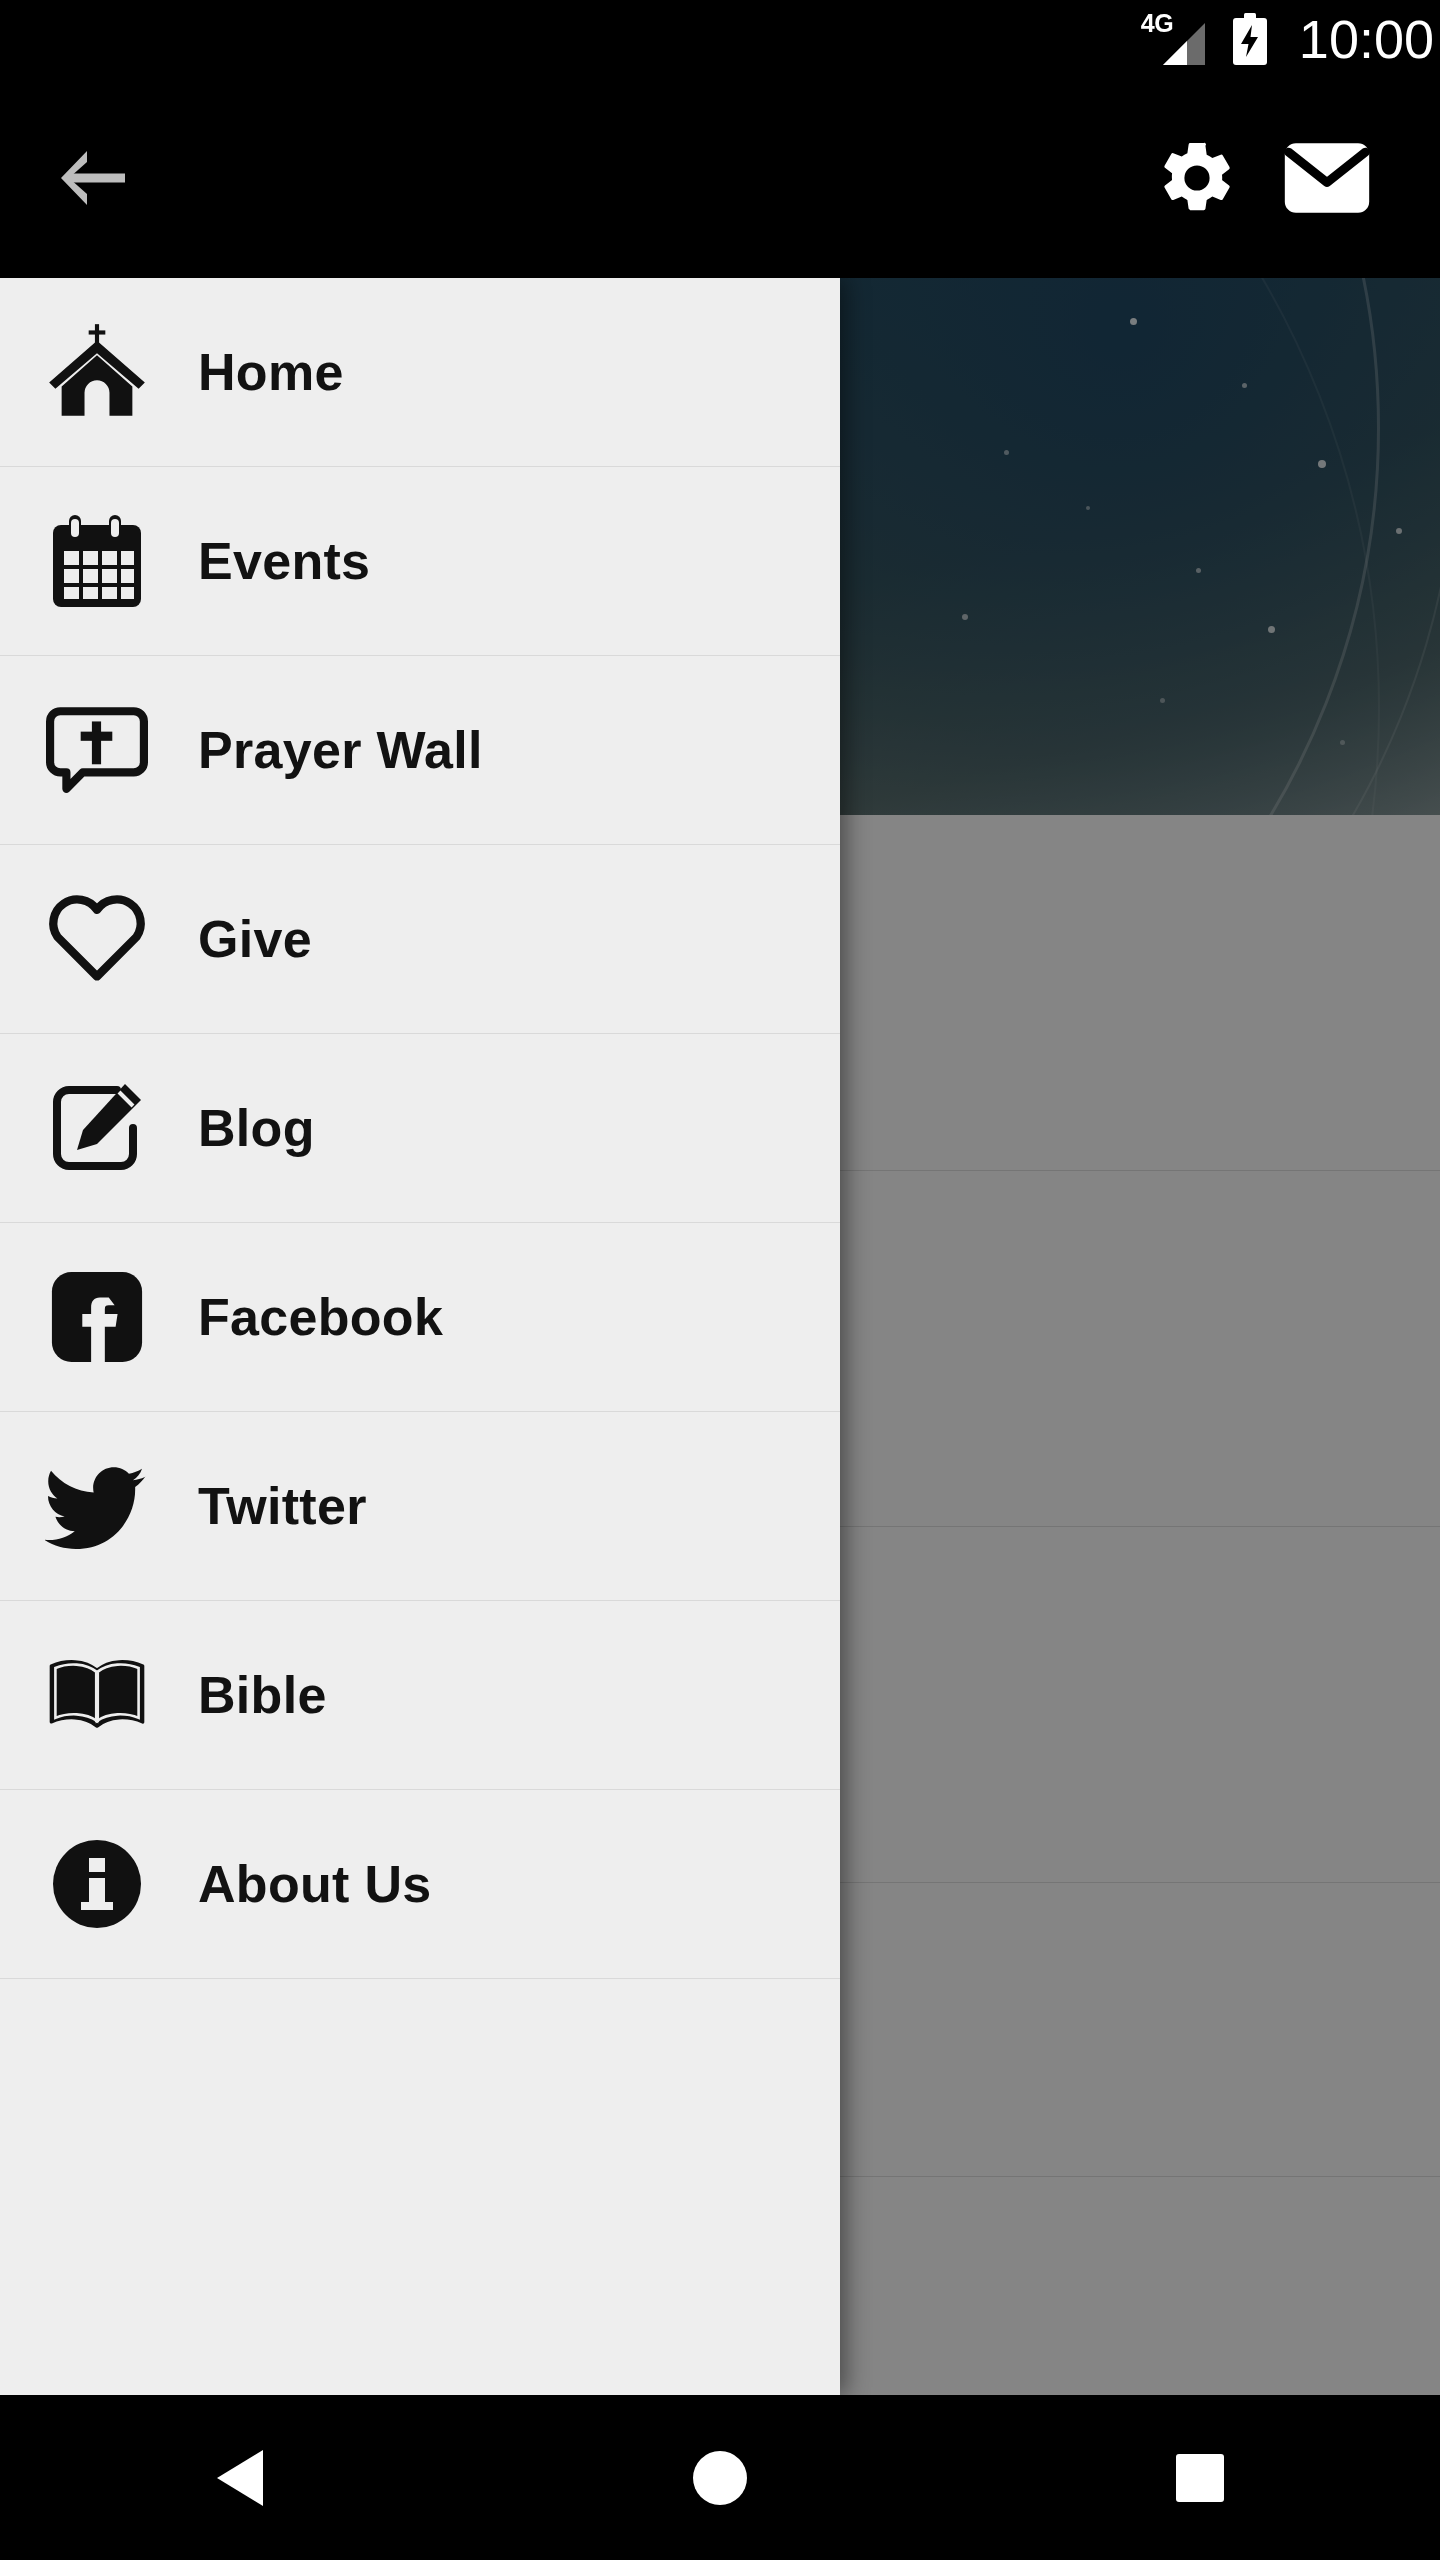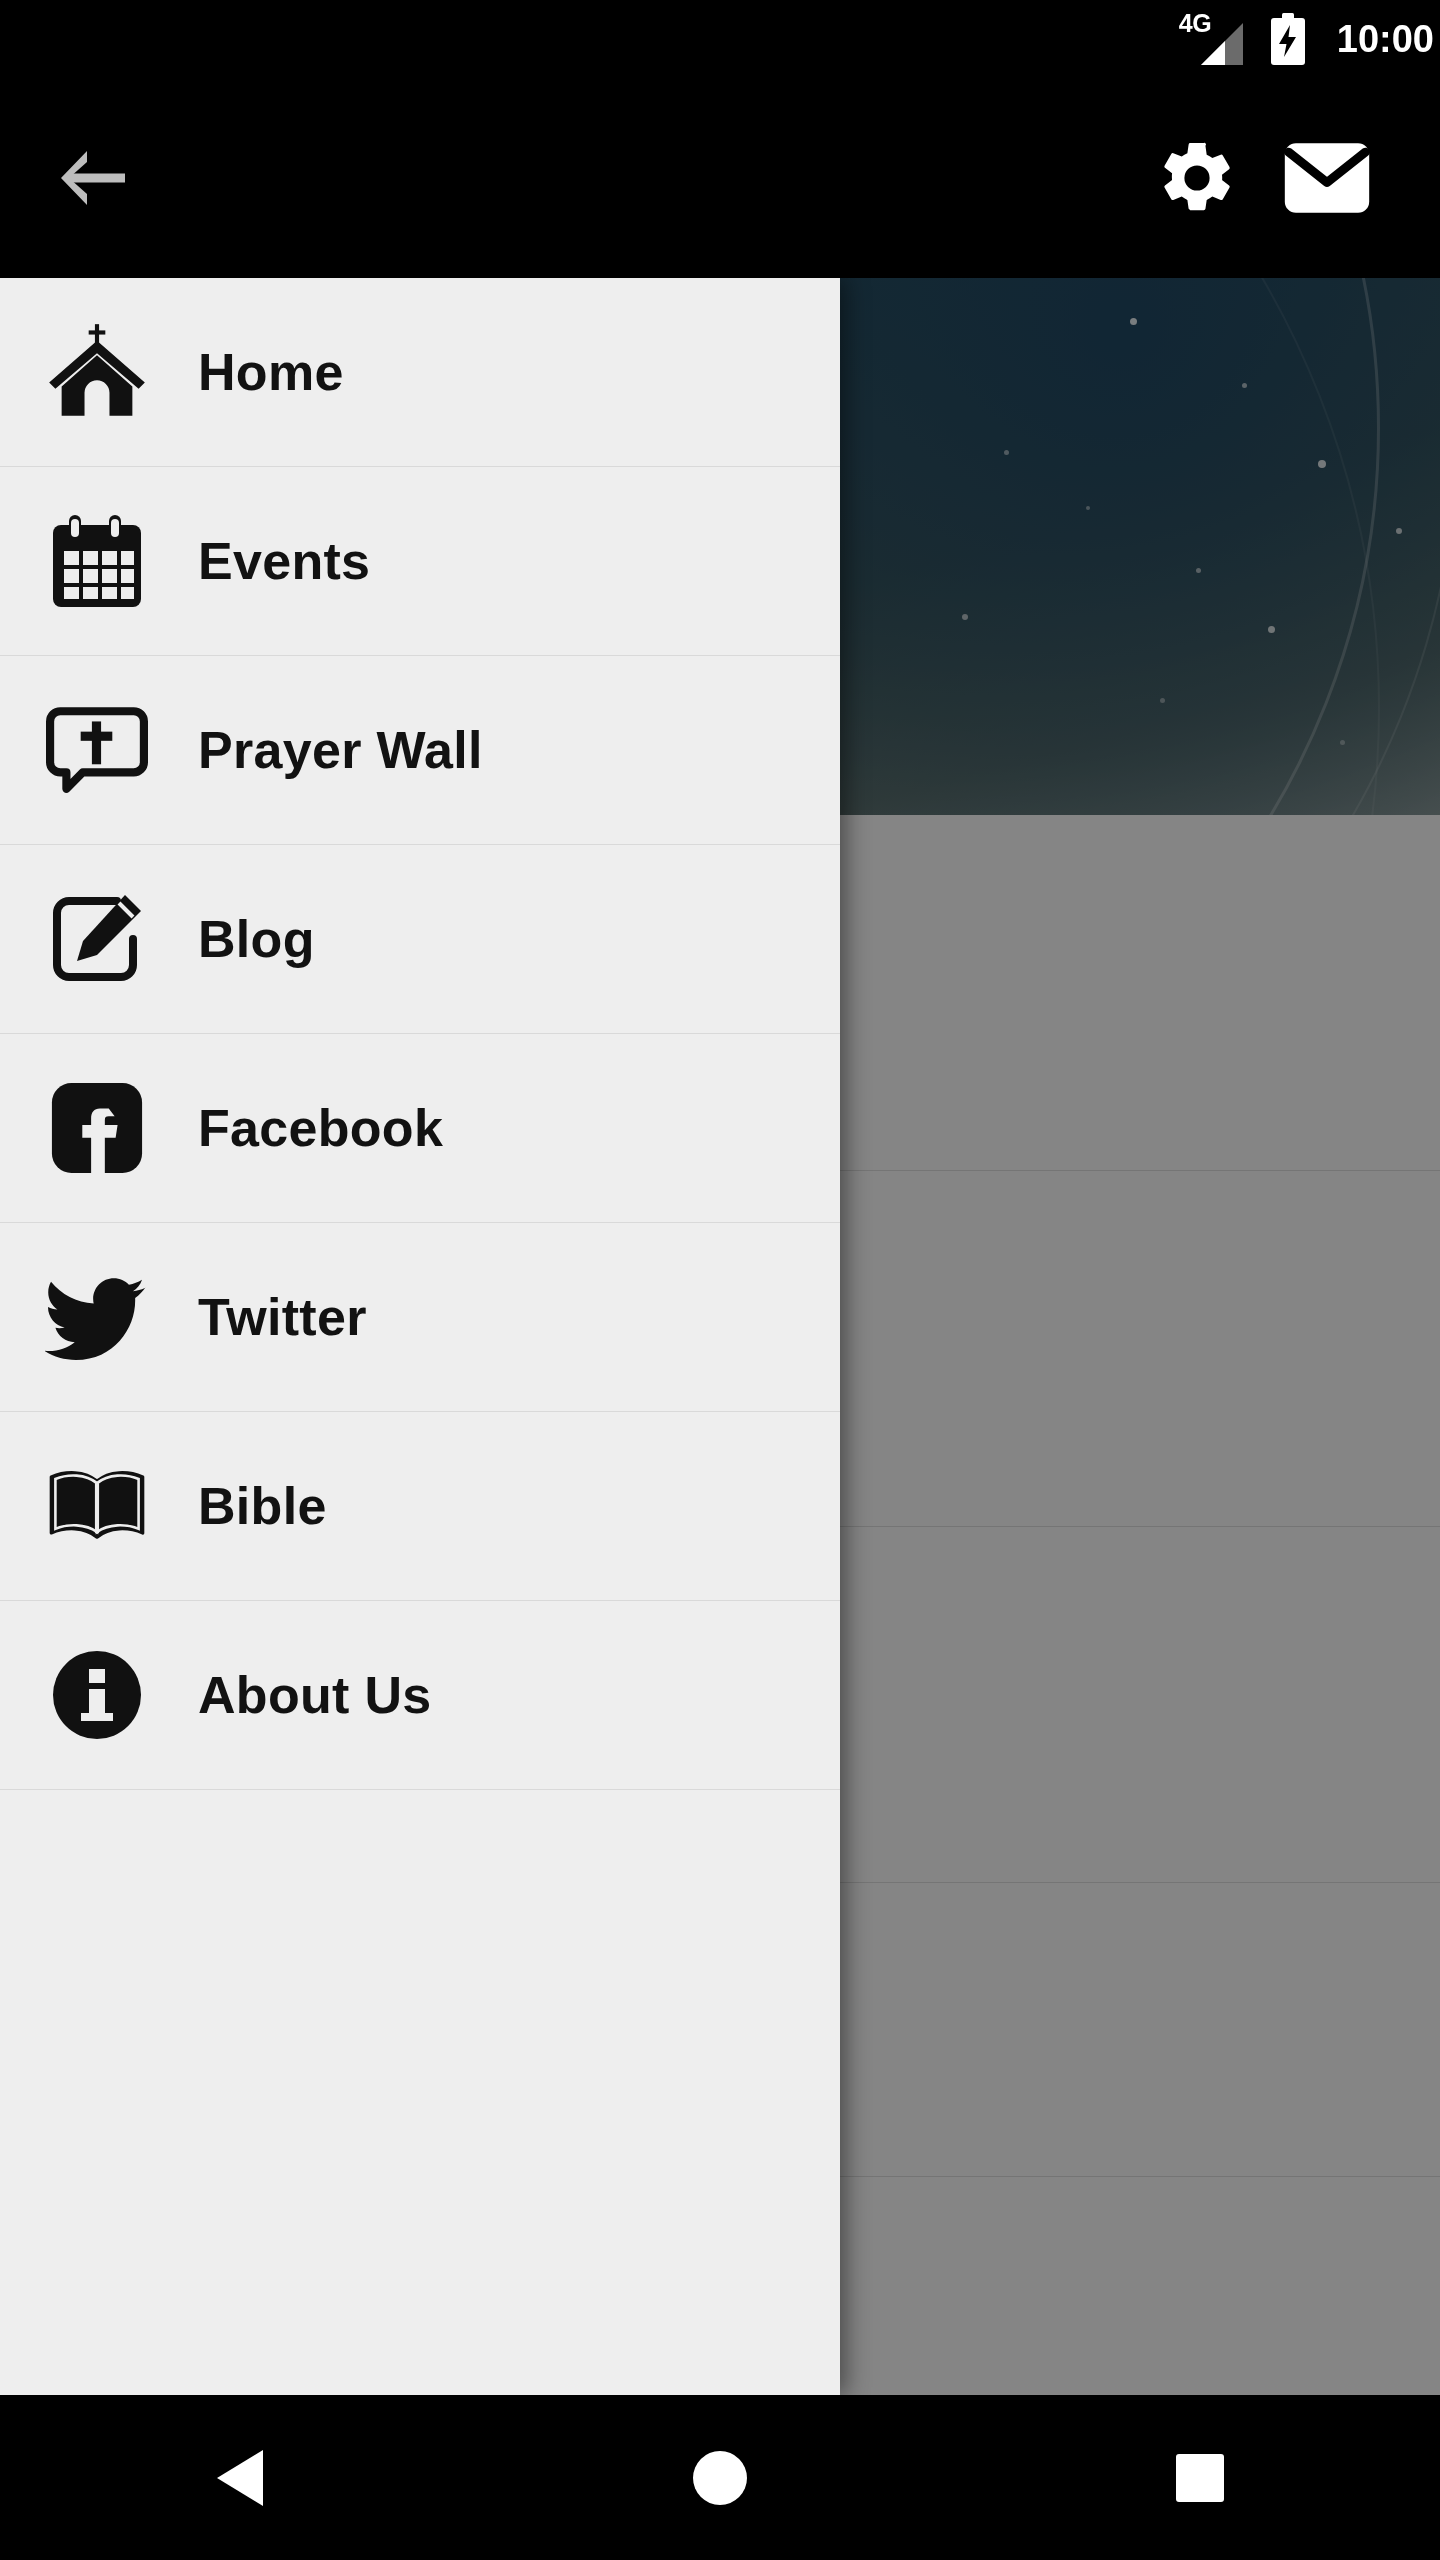--- a/index.html
+++ b/index.html
@@ -27,21 +27,21 @@
   .sb-right { display:flex; align-items:center; gap:26px; }
   .sig-wrap { position:relative; width:58px; height:52px; }
   .sig-4g {
     position:absolute; left:-6px; top:-2px;
     color:#fff; font-size:25px; font-weight:bold;
     letter-spacing:-0.5px; line-height:1;
   }
   .sig-bars { position:absolute; left:16px; top:10px; width:42px; height:42px; }
   .bat { width:38px; height:52px; position:relative; }
   .clock {
-    color:#fff; font-size:38px; font-weight:700;
+    color:#fff; font-size:54px; font-weight:400;
     letter-spacing:0px; line-height:1; margin-left:4px;
   }
 
   
   .toolbar {
     position:absolute; top:78px; left:0; width:1440px; height:200px;
     background:#000;
     display:flex; align-items:center;
   }
   .tb-back {
@@ -314,20 +314,28 @@
       <span class="ic">
         <svg width="102" height="102" viewBox="0 0 100 100">
           <path d="M14 12 h72 a10 10 0 0 1 10 10 v40 a10 10 0 0 1 -10 10 H36 L20 88 V72 H14 a10 10 0 0 1 -10 -10 V22 a10 10 0 0 1 10 -10 Z" fill="none" stroke="#111" stroke-width="8" stroke-linejoin="round"></path>
           <rect x="45" y="22" width="9" height="42" fill="#111"></rect>
           <rect x="34" y="32" width="31" height="9" fill="#111"></rect>
         </svg>
       </span>
       <span class="lbl">Prayer Wall</span>
     </div>
 
+    <div class="drawer-item">
+      <span class="ic">
+        <svg width="104" height="104" viewBox="0 0 100 100">
+          <path d="M50 86 L12 48 A22 22 0 0 1 50 22 A22 22 0 0 1 88 48 Z" fill="none" stroke="#111" stroke-width="8" stroke-linejoin="round"></path>
+        </svg>
+      </span>
+      <span class="lbl">Give</span>
+    </div>
 
     <div class="drawer-item">
       <span class="ic">
         <svg width="100" height="100" viewBox="0 0 100 100">
           <path d="M70 12 H22 a12 12 0 0 0 -12 12 v52 a12 12 0 0 0 12 12 h52 a12 12 0 0 0 12 -12 V50" fill="none" stroke="#111" stroke-width="8" stroke-linecap="round"></path>
           <path d="M78 6 L94 22 L50 66 L30 72 L36 52 Z" fill="#111"></path>
           <path d="M72 14 L86 28" stroke="#eee" stroke-width="4"></path>
         </svg>
       </span>
       <span class="lbl">Blog</span>

